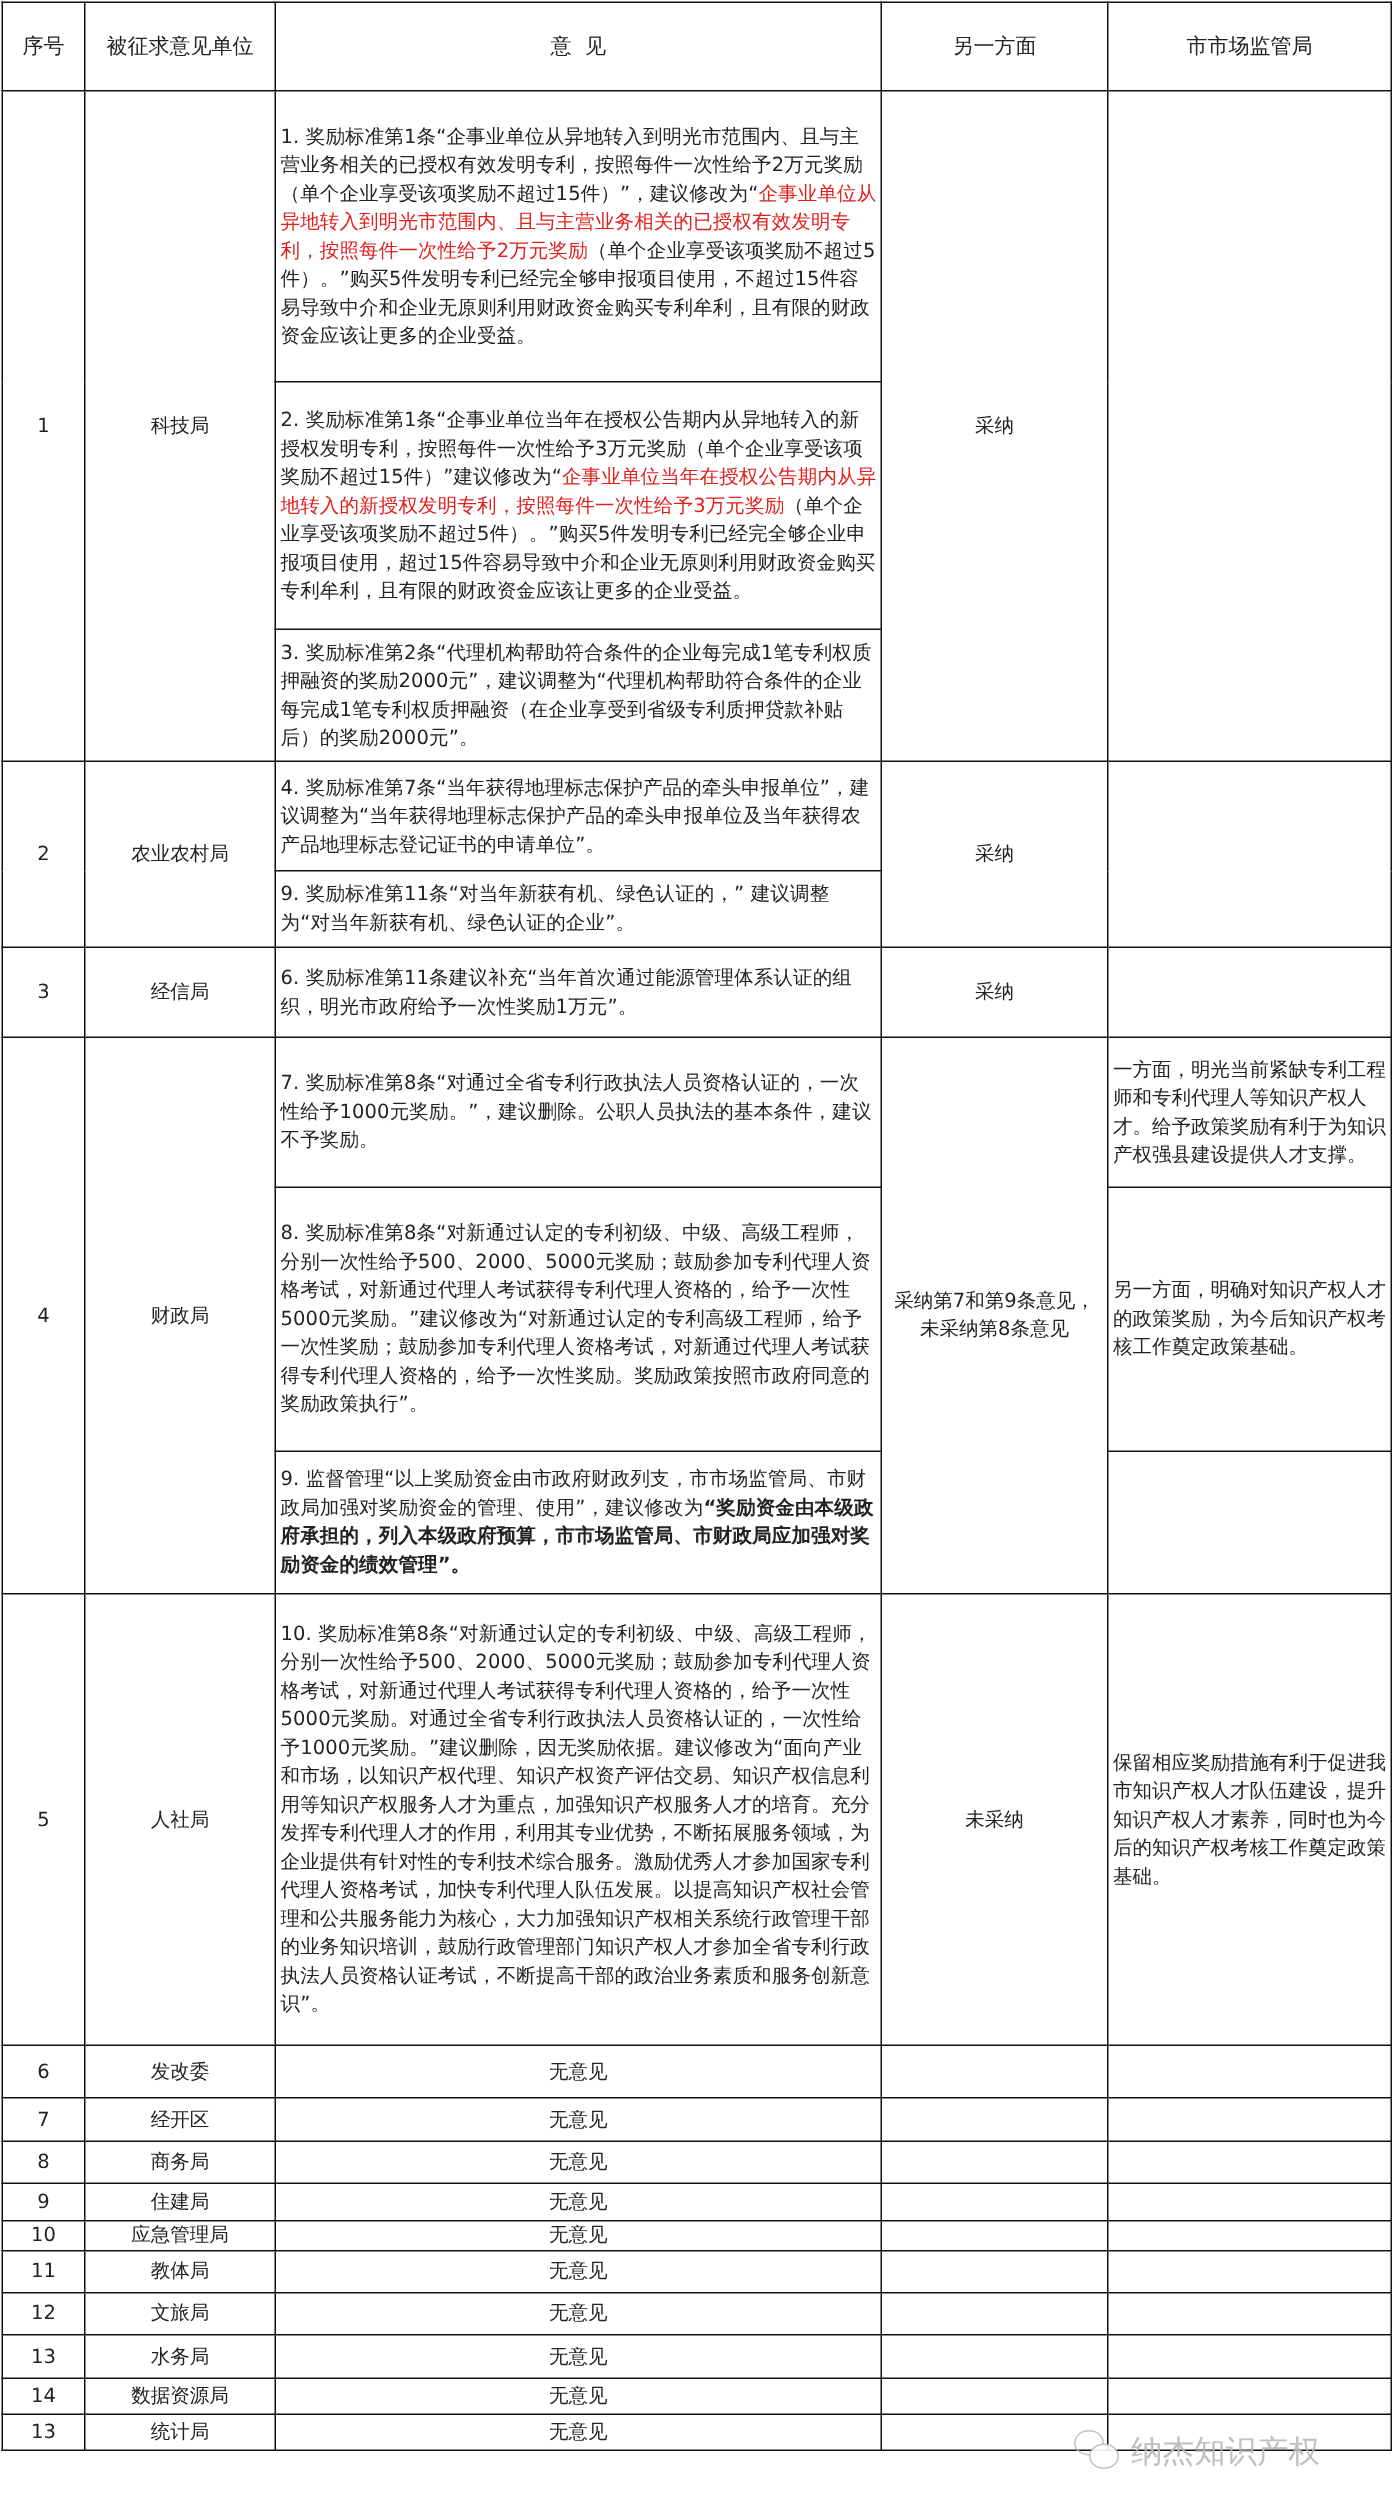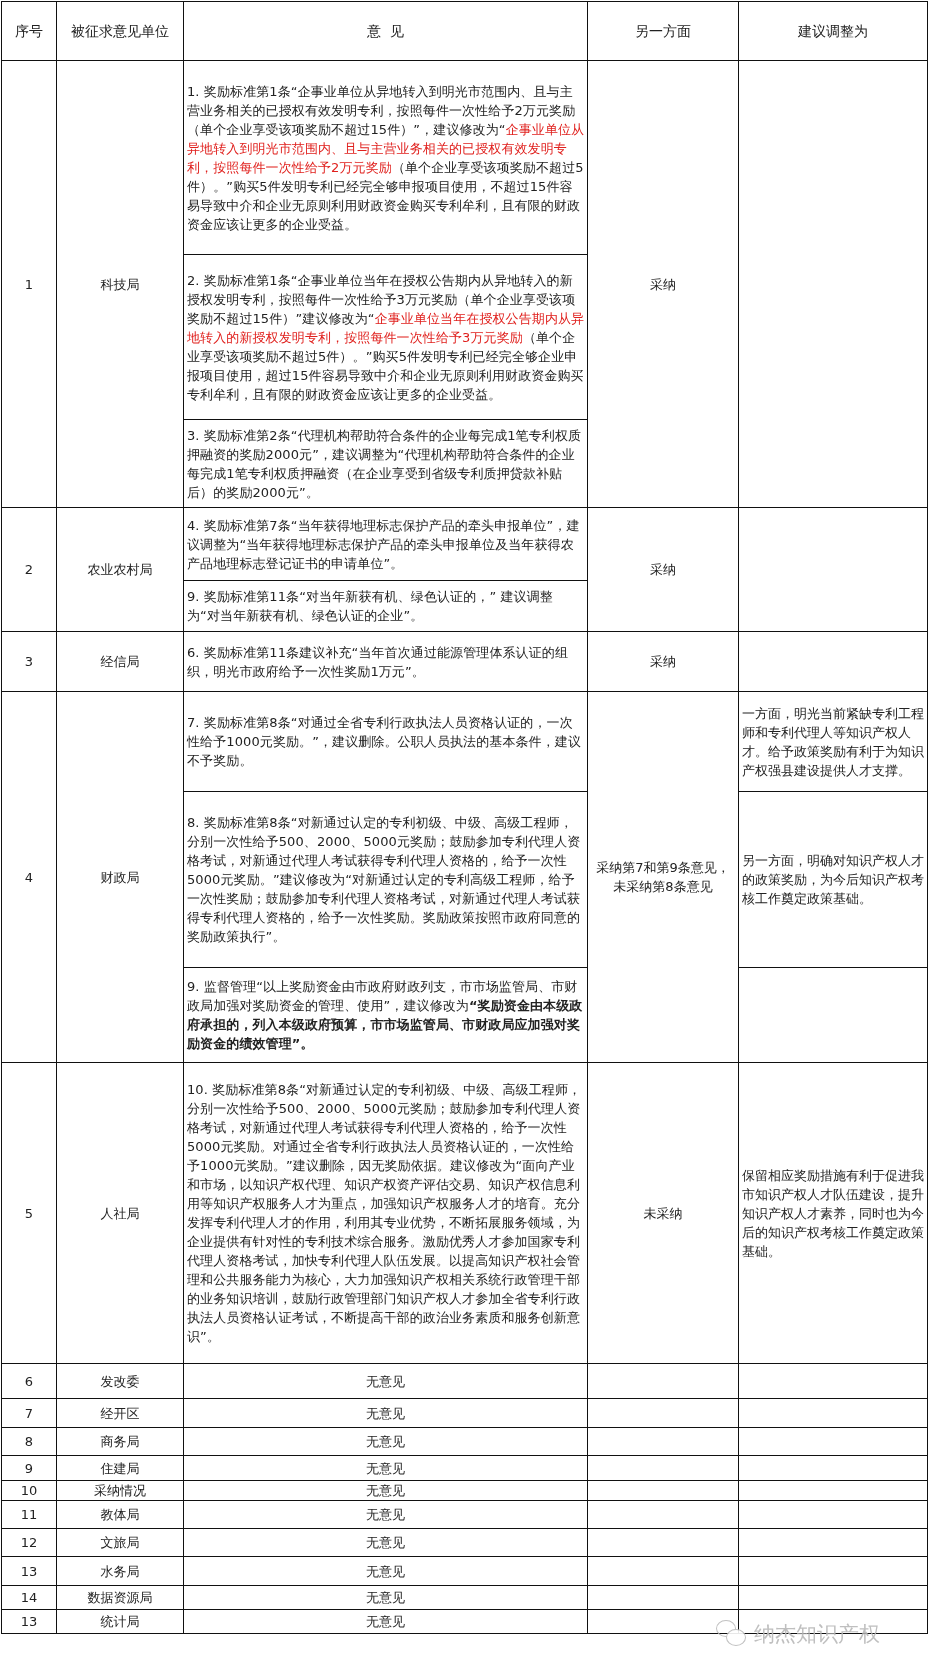--- a/index.html
+++ b/index.html
@@ -29,21 +29,21 @@
     <col style="width:404px">
     <col style="width:151px">
     <col style="width:189px">
   </colgroup>
   <thead>
     <tr>
       <th>序号</th>
       <th>被征求意见单位</th>
       <th style="white-space:pre">意  见</th>
       <th>另一方面</th>
-      <th>建议调整为</th>
+      <th>市市场监管局</th>
     </tr>
   </thead>
   <tbody>
 
     <tr style="height:194px">
       <td class="c" rowspan="3">1</td>
       <td class="c" rowspan="3">科技局</td>
       <td class="op"><span>1. 奖励标准第1条“企事业单位从异地转入到明光市范围内、且与主营业务相关的已授权有效发明专利，按照每件一次性给予2万元奖励（单个企业享受该项奖励不超过15件）”，建议修改为“</span><span class="red">企事业单位从异地转入到明光市范围内、且与主营业务相关的已授权有效发明专利，按照每件一次性给予2万元奖励</span><span>（单个企业享受该项奖励不超过5件）。”购买5件发明专利已经完全够申报项目使用，不超过15件容易导致中介和企业无原则利用财政资金购买专利牟利，且有限的财政资金应该让更多的企业受益。</span></td>
       <td class="c" rowspan="3">采纳</td>
       <td class="rs" rowspan="3"></td>
@@ -121,21 +121,21 @@
     </tr>
     <tr style="height:25px">
       <td class="c">9</td>
       <td class="c">住建局</td>
       <td class="c">无意见</td>
       <td></td>
       <td></td>
     </tr>
     <tr style="height:15px">
       <td class="c">10</td>
-      <td class="c">采纳情况</td>
+      <td class="c">应急管理局</td>
       <td class="c">无意见</td>
       <td></td>
       <td></td>
     </tr>
     <tr style="height:28px">
       <td class="c">11</td>
       <td class="c">教体局</td>
       <td class="c">无意见</td>
       <td></td>
       <td></td>

